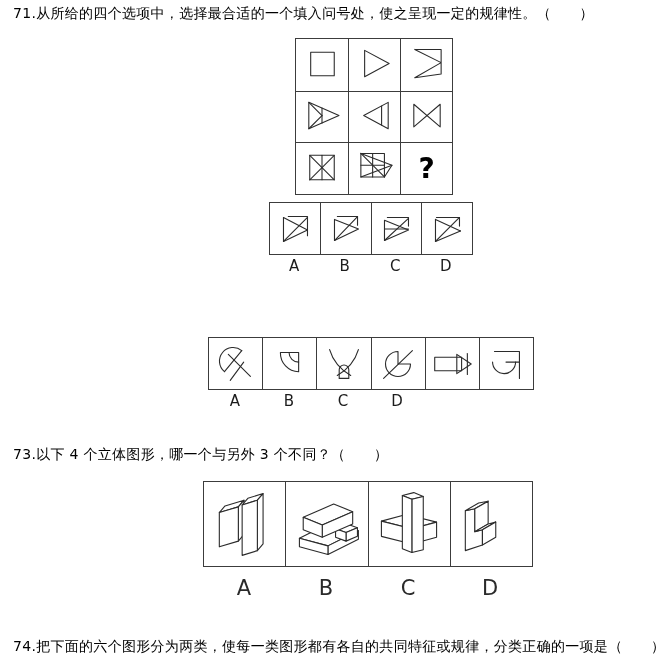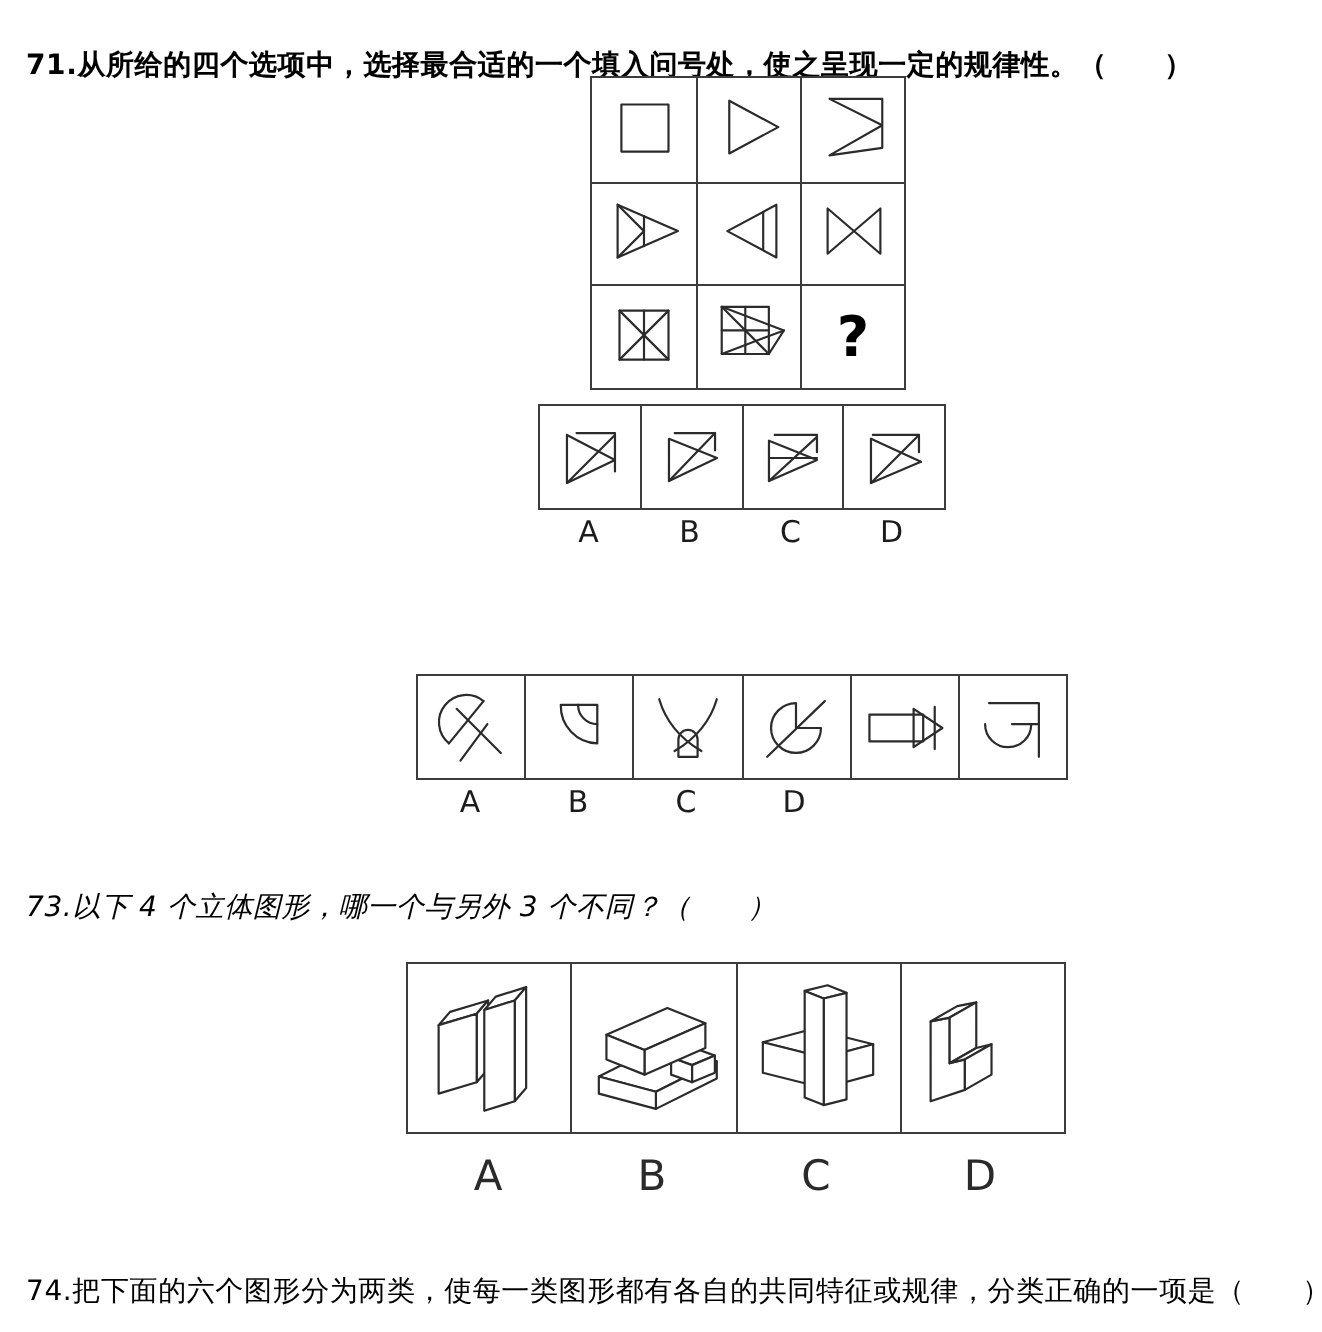--- a/index.html
+++ b/index.html
@@ -31,21 +31,21 @@
   .labels.big span { font-size:21px; color:#2a2a2a; }
   svg { display:block; }
   svg * { fill:none; stroke:#2b2b2b; stroke-width:1.15; stroke-linejoin:round; stroke-linecap:round; }
   svg .face { fill:#ffffff; }
 </style>
 </head>
 <body>
 
 <div class="page">
 
-  <div class="qtext" style="top:24px;font-weight:bold;">71.从所给的四个选项中，选择最合适的一个填入问号处，使之呈现一定的规律性。（　　）</div>
+  <div class="qtext" style="top:4px;">71.从所给的四个选项中，选择最合适的一个填入问号处，使之呈现一定的规律性。（　　）</div>
 
   <div class="grid">
     <div class="gcell">
       <svg width="50" height="49" viewBox="0 0 52 52">
         <rect x="14" y="13" width="25" height="25"></rect>
       </svg>
     </div>
     <div class="gcell">
       <svg width="50" height="49" viewBox="0 0 52 52">
         <polygon points="15,11 15,39 41,25"></polygon>
@@ -182,21 +182,21 @@
       </svg>
     </div>
   </div>
   <div class="labels" style="left:208px; top:392px; width:216px;">
     <span>A</span>
     <span>B</span>
     <span>C</span>
     <span>D</span>
   </div>
 
-  <div class="qtext" style="top:445px;font-style:italic;">73.以下 4 个立体图形，哪一个与另外 3 个不同？（　　）</div>
+  <div class="qtext" style="top:445px;">73.以下 4 个立体图形，哪一个与另外 3 个不同？（　　）</div>
 
   <div class="strip" style="left:203px; top:481px; width:328px; height:84px;">
     <div class="scell" style="flex:1;">
       <svg width="78" height="80" viewBox="0 0 82 84">
         <polygon class="face" points="14,30 20,23 40,17 34,24"></polygon>
         <polygon class="face" points="34,24 40,17 40,53 34,60"></polygon>
         <polygon class="face" points="14,30 34,24 34,60 14,66"></polygon>
         <polygon class="face" points="38,22 44,15 60,10 54,17"></polygon>
         <polygon class="face" points="54,17 60,10 60,63 54,70"></polygon>
         <polygon class="face" points="38,22 54,17 54,70 38,75"></polygon>

